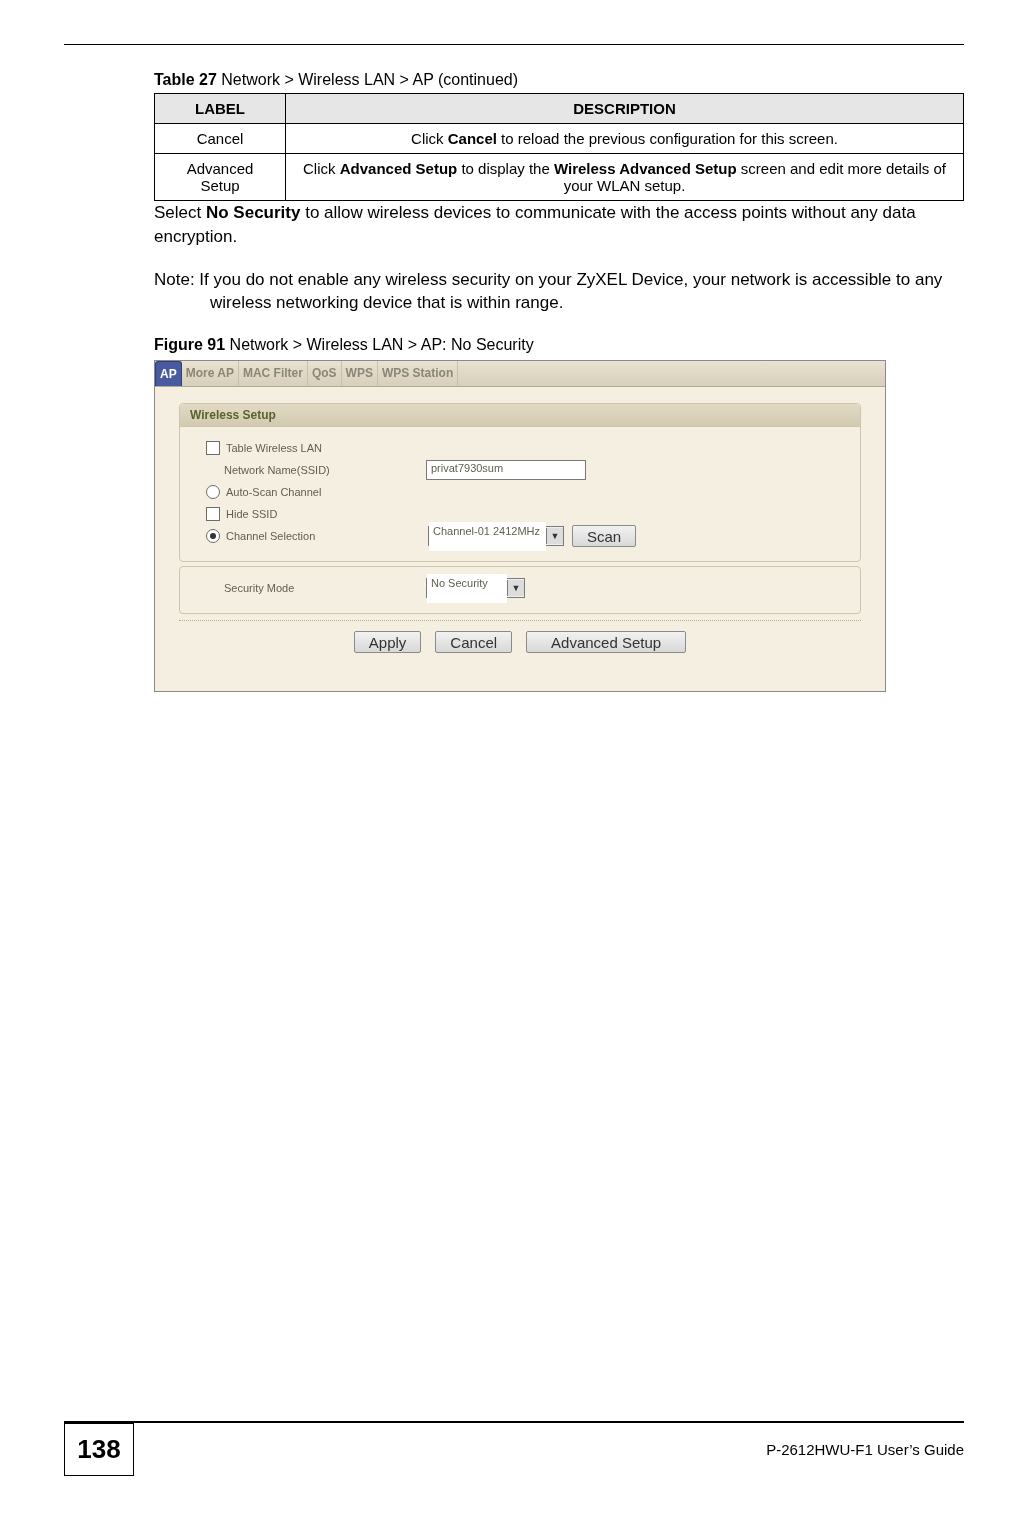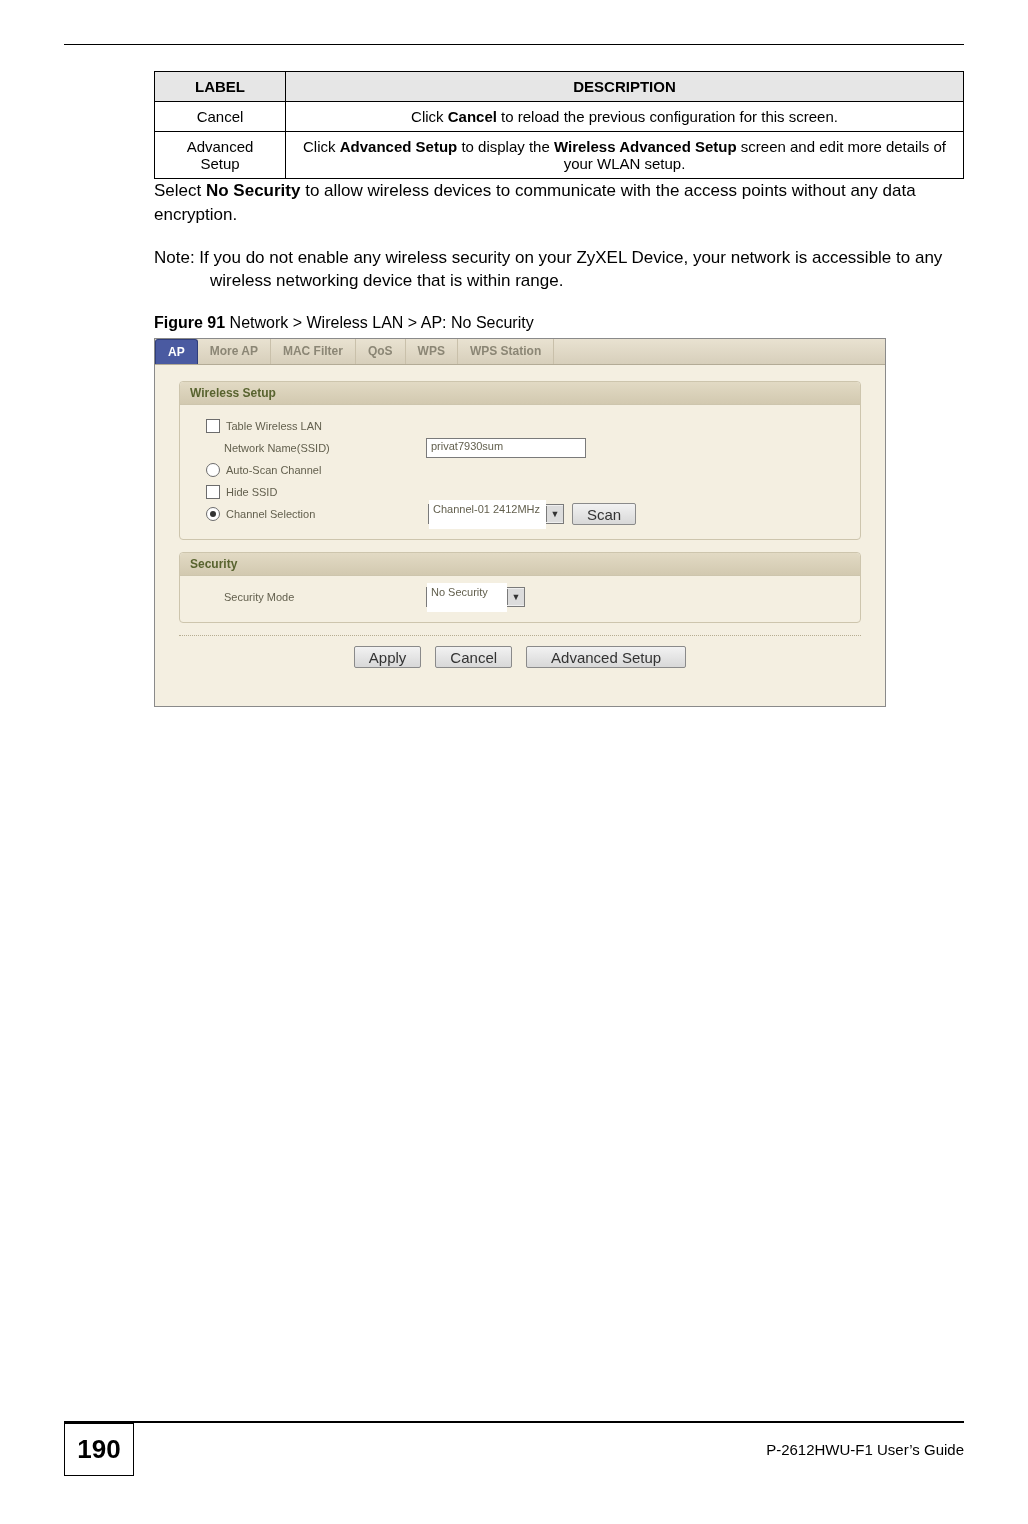--- a/index.html
+++ b/index.html
@@ -13,24 +13,24 @@
 .caption b { font-weight:700; }
 table.tbl { border-collapse:collapse; width:100%; margin-top:4px; }
 table.tbl th, table.tbl td { border:1px solid #000; padding:6px 10px; vertical-align:top; font-size:15px; font-family:Verdana,Arial,sans-serif; text-align:center; }
 table.tbl th { background:#e6e6e6; font-family:Arial,sans-serif; font-weight:700; }
 table.tbl td.col-label { width:110px; }
 h2.section { font-family:Arial,sans-serif; font-weight:700; font-size:26px; margin:40px 0 22px -86px; }
 p.body { font-family:Verdana,Arial,sans-serif; font-size:17px; line-height:1.4; margin:0 0 20px 0; }
 p.note { font-family:Arial,sans-serif; font-size:17px; line-height:1.35; padding-left:56px; text-indent:-56px; margin:0 0 22px 0; }
 .figure-wrap { border:1px solid #8a8a8a; width:730px; margin-top:6px; }
 .tab-row { display:flex; background:linear-gradient(#e9e2d1,#d7cfbb); border-bottom:1px solid #b3ab96; font-family:"Trebuchet MS",Verdana,sans-serif; font-size:12px; }
-.tab-row .tab { padding:5px 12px; border-right:1px solid #c9c0aa; color:#8b8675; font-weight:700; }
+.tab-row .tab { padding:5px 4px; border-right:1px solid #c9c0aa; color:#8b8675; font-weight:700; }
 .tab-row .tab.active { background:#4a5aa1; color:#fff; border:1px solid #2f3d7a; border-bottom:none; border-radius:3px 3px 0 0; }
 .fig-body { background:#f4efe1; padding:16px 24px 38px 24px; font-family:"Trebuchet MS",Verdana,sans-serif; font-size:11px; color:#63604e; }
-.grp { border:1px solid #cdc5ad; border-radius:4px; margin-bottom:12px; background:#f4efe1; }
+.grp { border:1px solid #cdc5ad; border-radius:4px; margin-bottom:4px; background:#f4efe1; }
 .grp-title { background:linear-gradient(#e2dac4,#d2c9b0); padding:4px 10px; font-weight:700; font-size:12px; color:#58632f; border-bottom:1px solid #cdc5ad; border-radius:4px 4px 0 0; }
 .grp-content { padding:10px 14px 14px 26px; }
 .row { display:flex; align-items:center; height:22px; }
 .row .lbl { width:220px; }
 .row .ctrl { display:flex; align-items:center; gap:8px; }
 .cb, .rb { width:12px; height:12px; border:1px solid #6c6c6c; background:#fff; display:inline-flex; align-items:center; justify-content:center; margin-right:6px; font-size:9px;}
 .rb { border-radius:50%; }
 .rb .dot { width:6px; height:6px; border-radius:50%; background:#333; }
 .text-in { height:16px; border:1px solid #7a7a7a; background:#fff; padding:1px 4px; font-size:11px; font-family:Arial; }
 .sel { height:18px; border:1px solid #7a7a7a; background:#efefef; display:inline-flex; align-items:center; font-size:11px; font-family:Arial; }
@@ -44,20 +44,23 @@
 .page-num-box { border:1px solid #000; padding:10px 12px; font-size:26px; font-weight:700; min-width:44px; text-align:center;}
 .footer-right { margin-left:auto; font-size:15px; }
 </style>
 </head>
 <body>
 
 <div class="page">
   <hr class="hr-thin">
 
   <div class="content">
+    <div class="caption">
+      <b>Table 27</b><span>   Network &gt; Wireless LAN &gt; AP (continued)</span>
+    </div>
     <table class="tbl">
       <tbody>
           <tr>
         <th class="col-label">LABEL</th>
         <th>DESCRIPTION</th>
       </tr>
       <tr>
         <td class="col-label">Cancel</td>
         <td>
           <span>Click </span><b>Cancel</b><span> to reload the previous configuration for this screen.</span>
@@ -125,21 +128,20 @@
                   <span class="val">Channel-01 2412MHz</span>
                   <span class="arr">▼</span>
                 </span>
                 <span class="btn">Scan</span>
               </span>
             </div>
           </div>
         </div>
 
         <div class="grp">
-          <div class="grp-title">Security</div>
           <div class="grp-content">
             <div class="row">
               <span style="width:18px"></span>
               <span class="lbl" style="width:202px">Security Mode</span>
               <span class="ctrl">
                 <span class="sel">
                   <span class="val" style="min-width:70px">No Security</span>
                   <span class="arr">▼</span>
                 </span>
               </span>
@@ -153,16 +155,16 @@
           <span class="btn" style="padding:0 24px">Advanced Setup</span>
         </div>
       </div>
     </div>
   </div>
 </div>
 
 <div class="footer">
   <hr class="hr-thick">
   <div class="footer-row">
-    <div class="page-num-box">190</div>
+    <div class="page-num-box">138</div>
     <div class="footer-right">P-2612HWU-F1 User’s Guide</div>
   </div>
 </div>
 
 </body></html>

